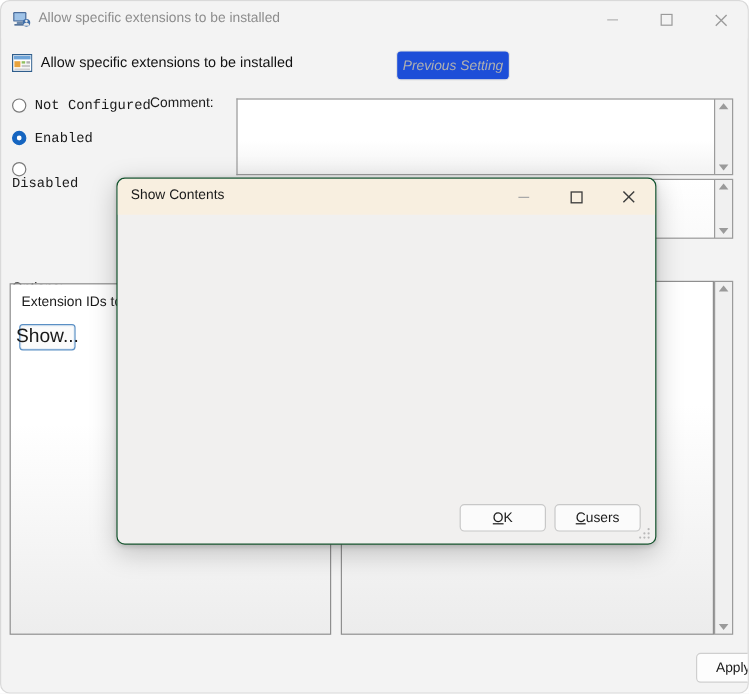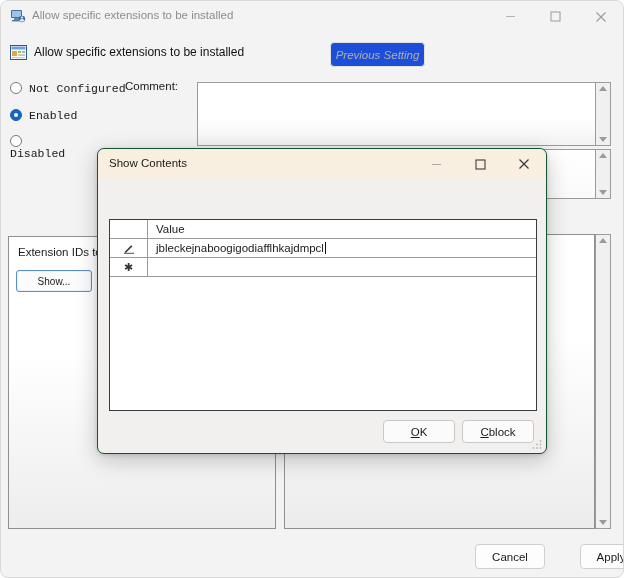--- a/index.html
+++ b/index.html
@@ -209,25 +209,25 @@
   #options-item-label {
     position: absolute;
     left: 9px; top: 9px;
     font-size: 11.5px;
     color: #1a1a1a;
     white-space: nowrap;
   }
   #btn-show {
     position: absolute;
     left: 7px; top: 33px;
-    width: 76px; height: 22px;
+    width: 47px; height: 22px;
     border: 1px solid #5a8fc4;
     border-radius: 3px;
     background: #fbfbfb;
-    font-size: 10px;
+    font-size: 16px;
     color: #1a1a1a;
     display: flex;
     align-items: center;
     justify-content: center;
     box-sizing: border-box;
     box-shadow: 0 0 0 1px #e8f0f8 inset;
   }
 
   
   #help-panel {
@@ -491,21 +491,20 @@
     <span class="help-line" id="help-l1">ubject to</span>
     <span class="help-line" id="help-l2">and users</span>
     <span class="help-line" id="help-l3">prohibited</span>
     <span class="help-line" id="help-l4">tensions</span>
   </div>
   <div class="vscroll" id="help-scroll2">
     <span class="arrow-up"></span>
     <span class="arrow-down"></span>
   </div>
 
-  <div class="bottom-btn" id="btn-cancel">Cancel</div>
   <div class="bottom-btn" id="btn-apply">Apply</div>
 
   <div id="dialog">
     <div id="dialog-titlebar">
       <span id="dialog-title">Show Contents</span>
       <div class="dlg-winbtn" id="dlg-btn-min">
         <svg width="11" height="11" viewBox="0 0 11 11">
             <line x1="1" y1="5.5" x2="10" y2="5.5" stroke="#a8a8a8" stroke-width="1"></line>
           </svg>
       </div>
@@ -516,56 +515,28 @@
       </div>
       <div class="dlg-winbtn" id="dlg-btn-close">
         <svg width="12" height="12" viewBox="0 0 12 12">
             <line x1="1.5" y1="1.5" x2="10.5" y2="10.5" stroke="#3c3c3c" stroke-width="1.2"></line>
             <line x1="10.5" y1="1.5" x2="1.5" y2="10.5" stroke="#3c3c3c" stroke-width="1.2"></line>
           </svg>
       </div>
     </div>
 
 
-    <div id="grid">
-      <div id="grid-header">
-        <div class="grid-rowhdr"></div>
-        <div class="grid-cell-value">Value</div>
-      </div>
-
-      <div class="grid-row">
-        <div class="grid-rowhdr">
-          <svg width="12" height="12" viewBox="0 0 12 12">
-            <path d="M2 9.4 L8.2 3.2 L9.4 4.4 L3.2 10.6 L1.6 10.9 Z" fill="#3a3a3a"></path>
-            <line x1="1" y1="11.3" x2="11" y2="11.3" stroke="#3a3a3a" stroke-width="0.9"></line>
-          </svg>
-        </div>
-        <div class="grid-cell-value">
-            <span>jbleckejnaboogigodiafflhkajdmpcl</span>
-            <span class="caret"></span>
-          </div>
-      </div>
-
-      <div class="grid-row">
-        <div class="grid-rowhdr">
-          <span class="asterisk-icon">✱</span>
-        </div>
-        <div class="grid-cell-value"></div>
-      </div>
-
-      <div class="grid-filler"></div>
-    </div>
 
     <div class="dlg-btn" id="dlg-btn-ok">
         <span class="accel">O</span>
         <span>K</span>
       </div>
     <div class="dlg-btn" id="dlg-btn-cancel">
         <span class="accel">C</span>
-        <span>block</span>
+        <span>users</span>
       </div>
 
     <span id="resize-grip">
       <svg width="12" height="12" viewBox="0 0 12 12">
         <circle cx="9.5" cy="3" r="0.9" fill="#b8b8b8"></circle>
         <circle cx="9.5" cy="6.5" r="0.9" fill="#b8b8b8"></circle>
         <circle cx="6" cy="6.5" r="0.9" fill="#b8b8b8"></circle>
         <circle cx="9.5" cy="10" r="0.9" fill="#b8b8b8"></circle>
         <circle cx="6" cy="10" r="0.9" fill="#b8b8b8"></circle>
         <circle cx="2.5" cy="10" r="0.9" fill="#b8b8b8"></circle>

